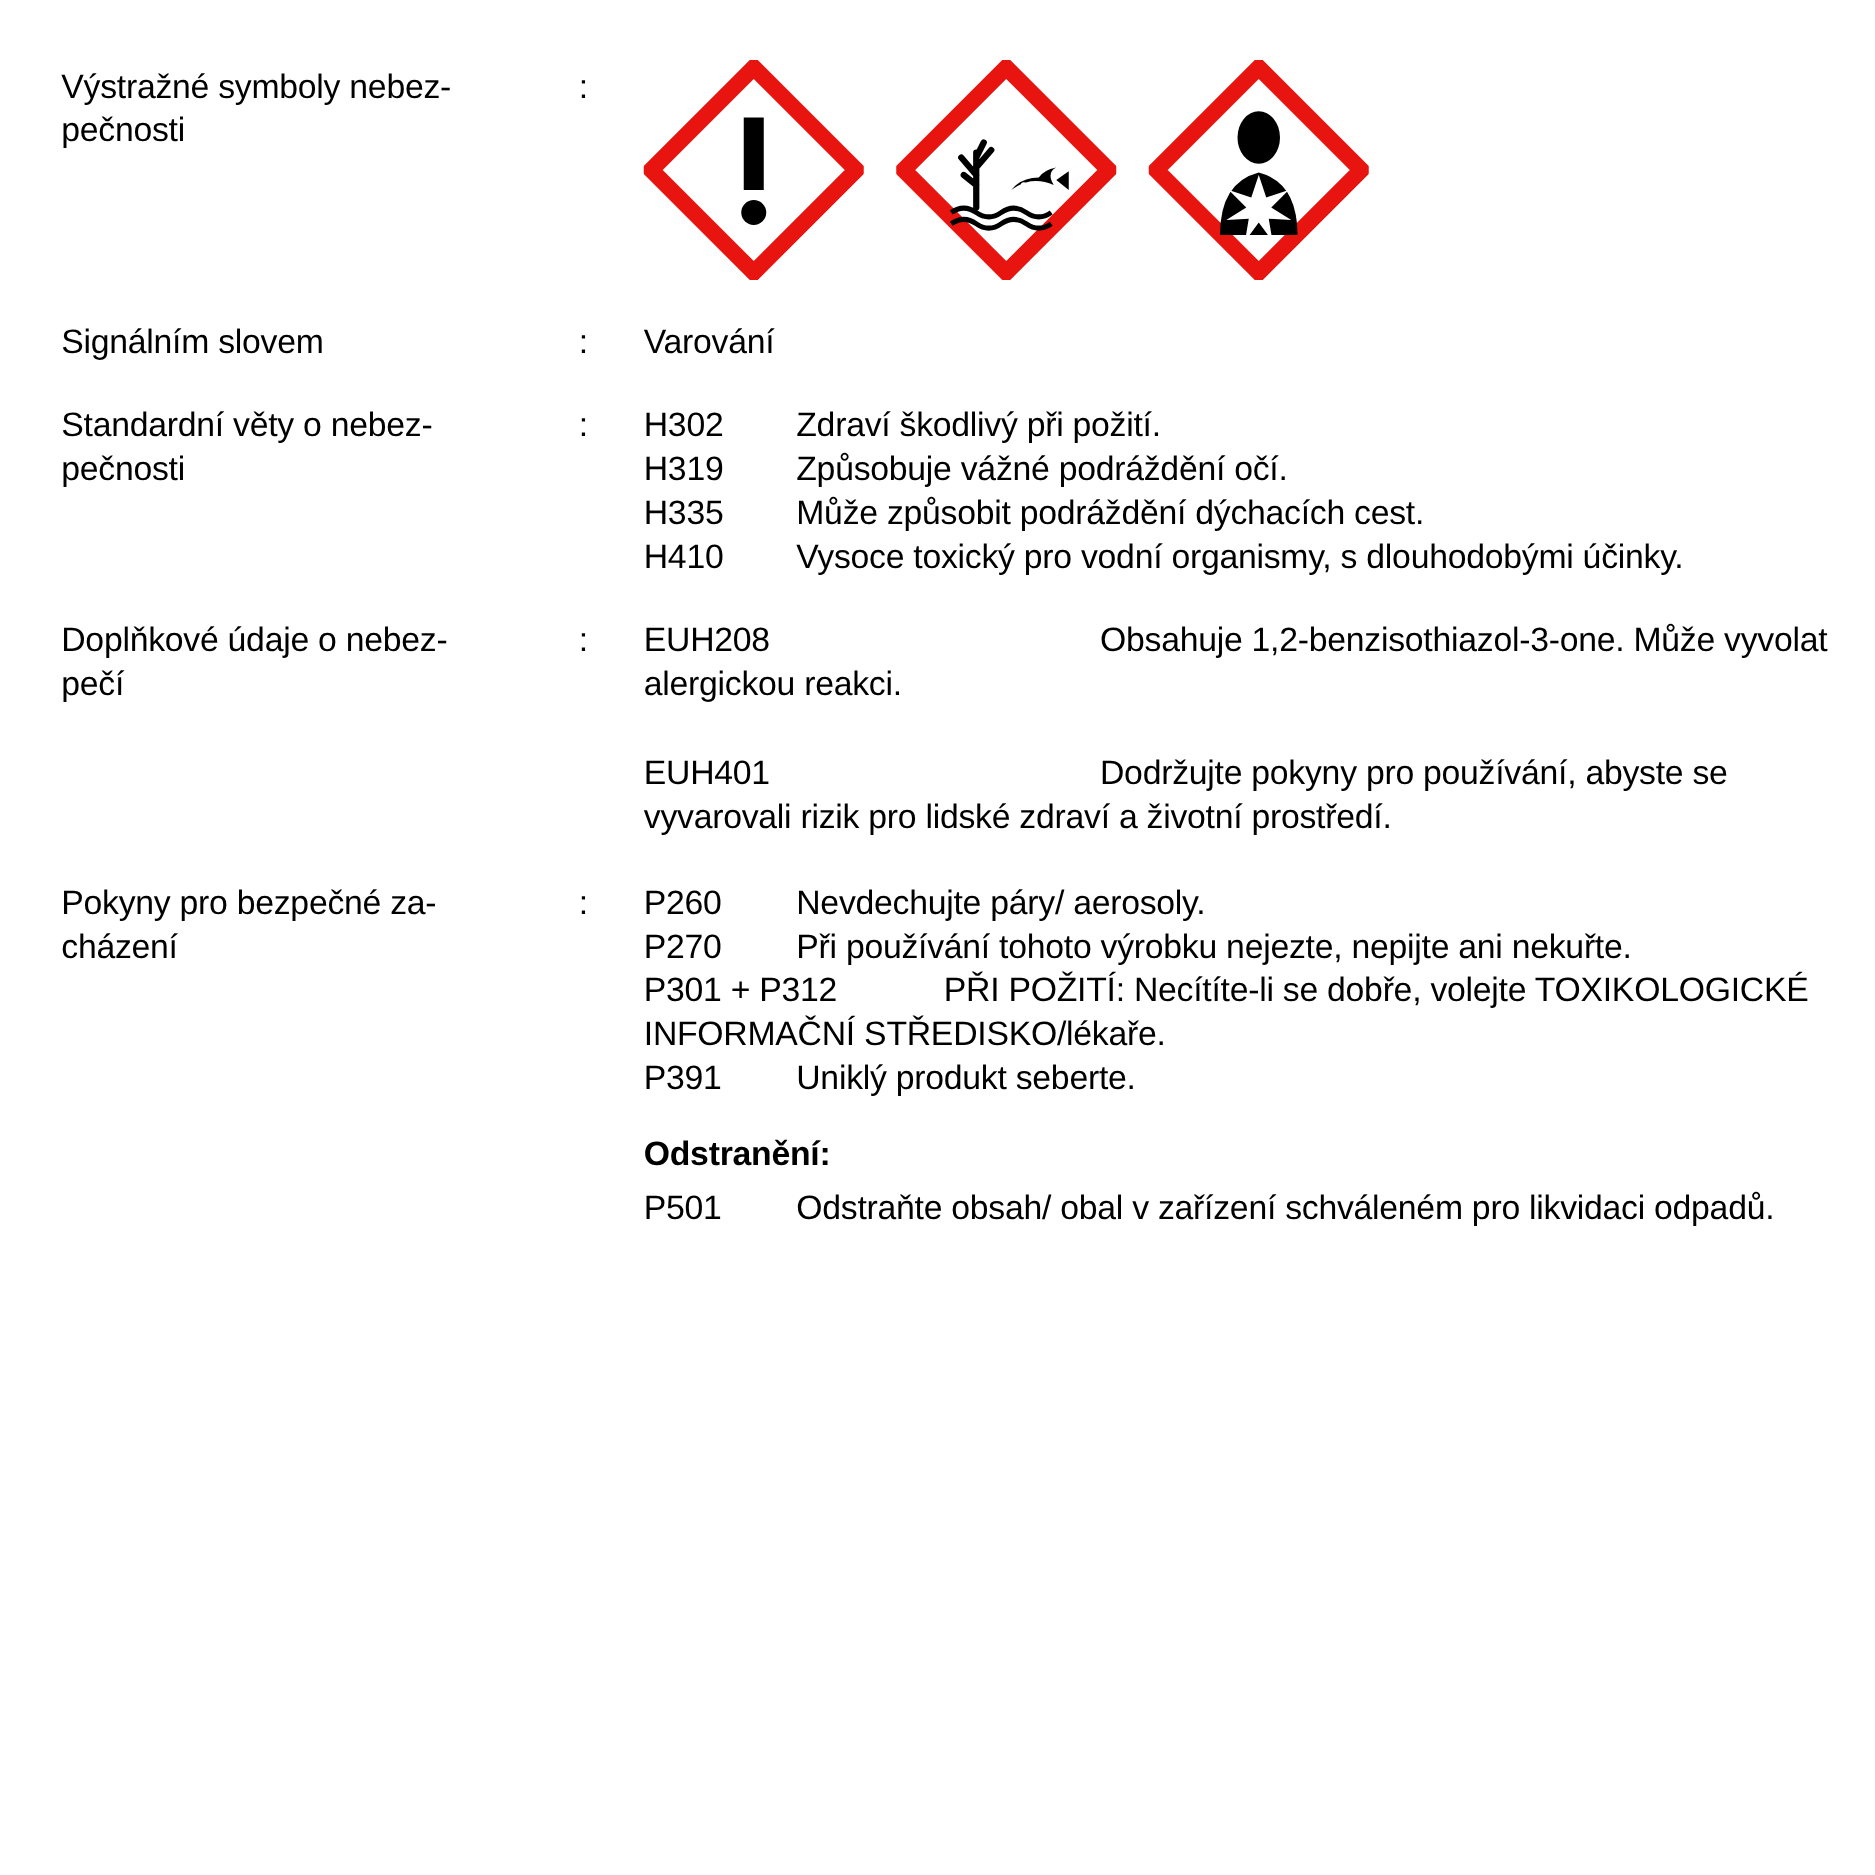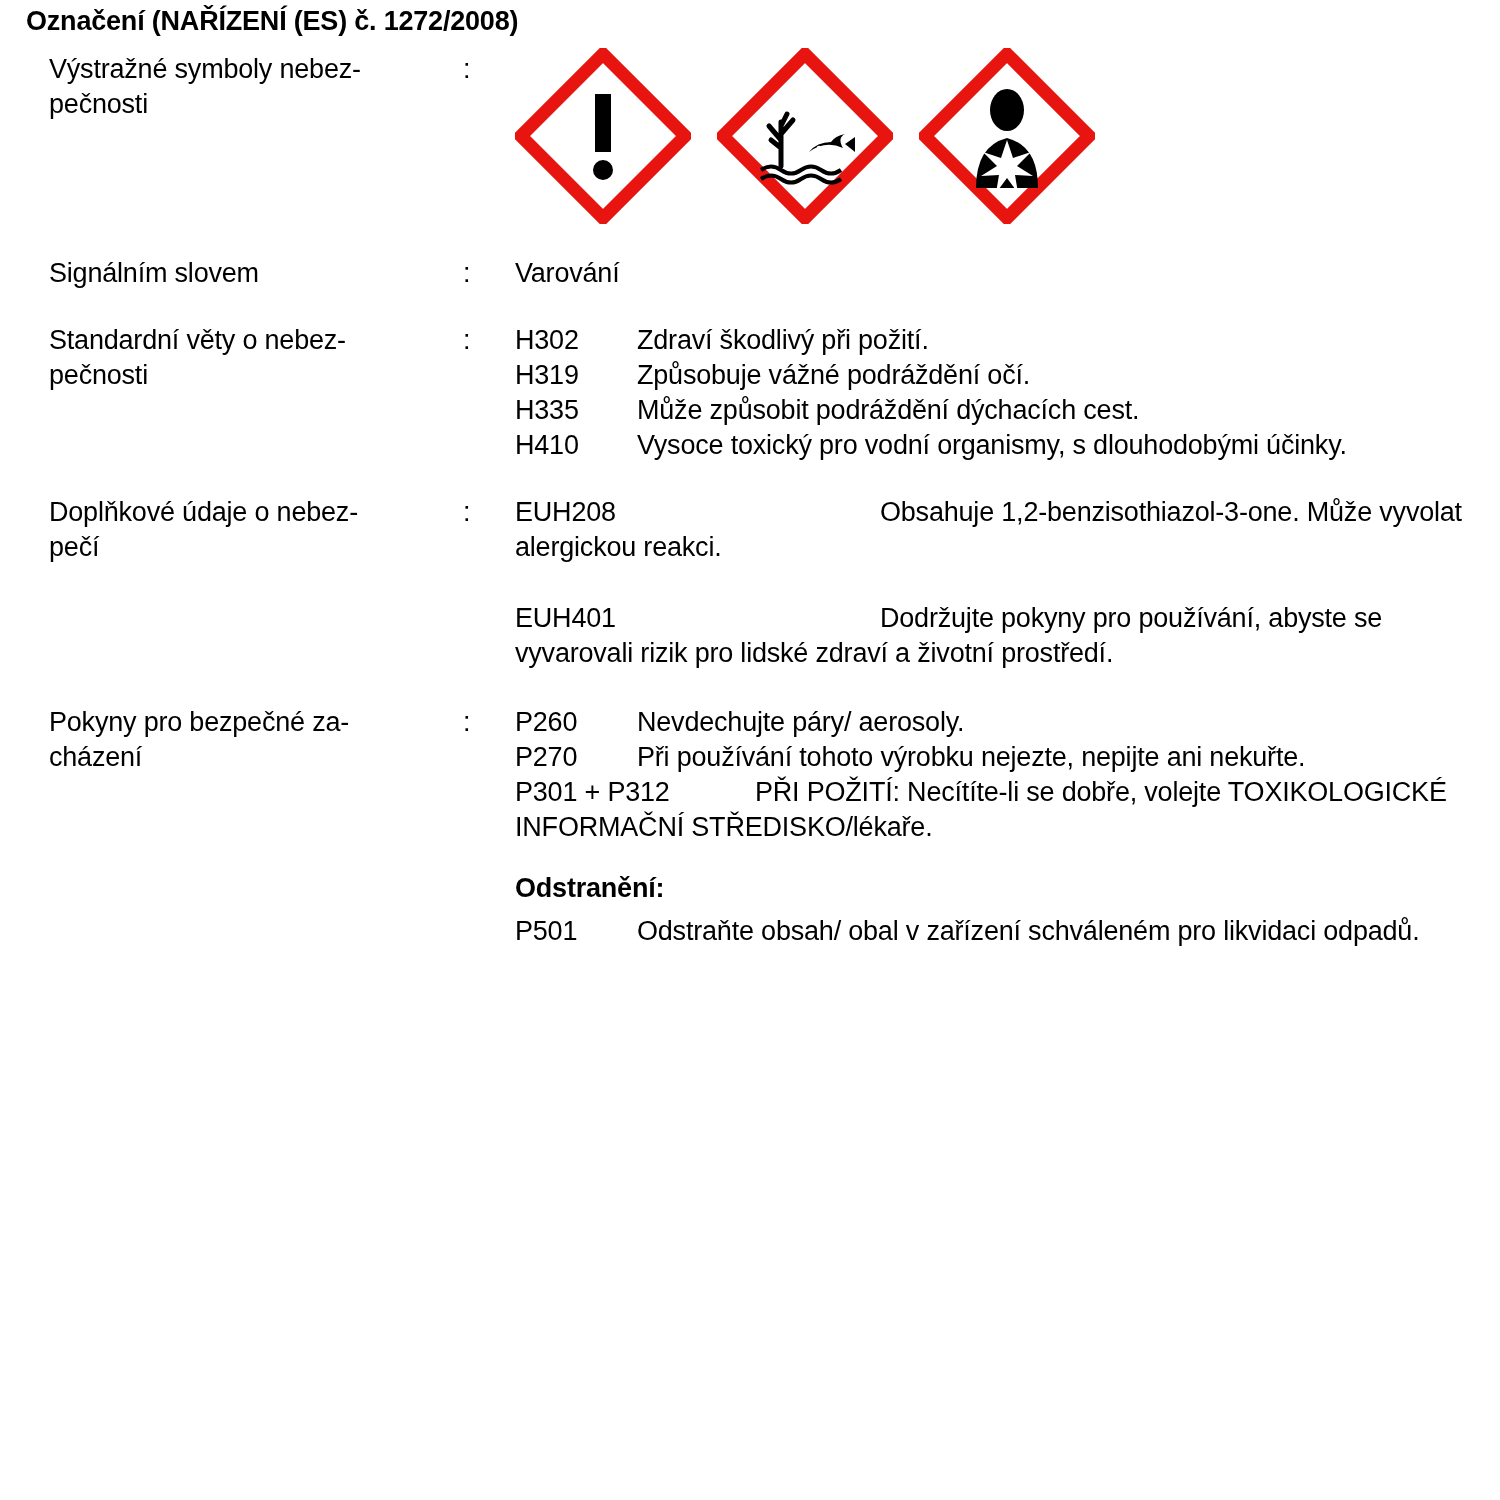--- a/index.html
+++ b/index.html
@@ -107,21 +107,20 @@
     margin-top: 26px;
     display: block;
   }
   .gap-top-8 { margin-top: 8px; }
 </style>
 </head>
 <body>
 
 <div class="page">
 
-  <div class="section-title">Označení (NAŘÍZENÍ (ES) č. 1272/2008)</div>
 
   <div class="rows">
 
     <div class="row row-symbols">
       <div class="label"><span style="white-space: pre-line;">Výstražné symboly nebez-
 pečnosti</span></div>
       <div class="colon">:</div>
       <div class="value">
         <div class="pictos">
 
@@ -214,20 +213,23 @@
       <div class="value">
         <div class="text-block">
           <span class="code">P260</span><span>Nevdechujte páry/ aerosoly.</span>
         </div>
         <div class="text-block">
           <span class="code">P270</span><span>Při používání tohoto výrobku nejezte, nepijte ani nekuřte.</span>
         </div>
         <div class="text-block">
           <span class="code-p3">P301 + P312</span><span>PŘI POŽITÍ: Necítíte-li se dobře, volejte TOXIKOLOGICKÉ INFORMAČNÍ STŘEDISKO/lékaře.</span>
         </div>
+        <div class="text-block">
+          <span class="code">P391</span><span>Uniklý produkt seberte.</span>
+        </div>
 
         <div class="disposal-title">Odstranění:</div>
 
         <div class="text-block gap-top-8">
           <span class="code">P501</span><span>Odstraňte obsah/ obal v zařízení schváleném pro likvidaci odpadů.</span>
         </div>
       </div>
     </div>
 
   </div>

